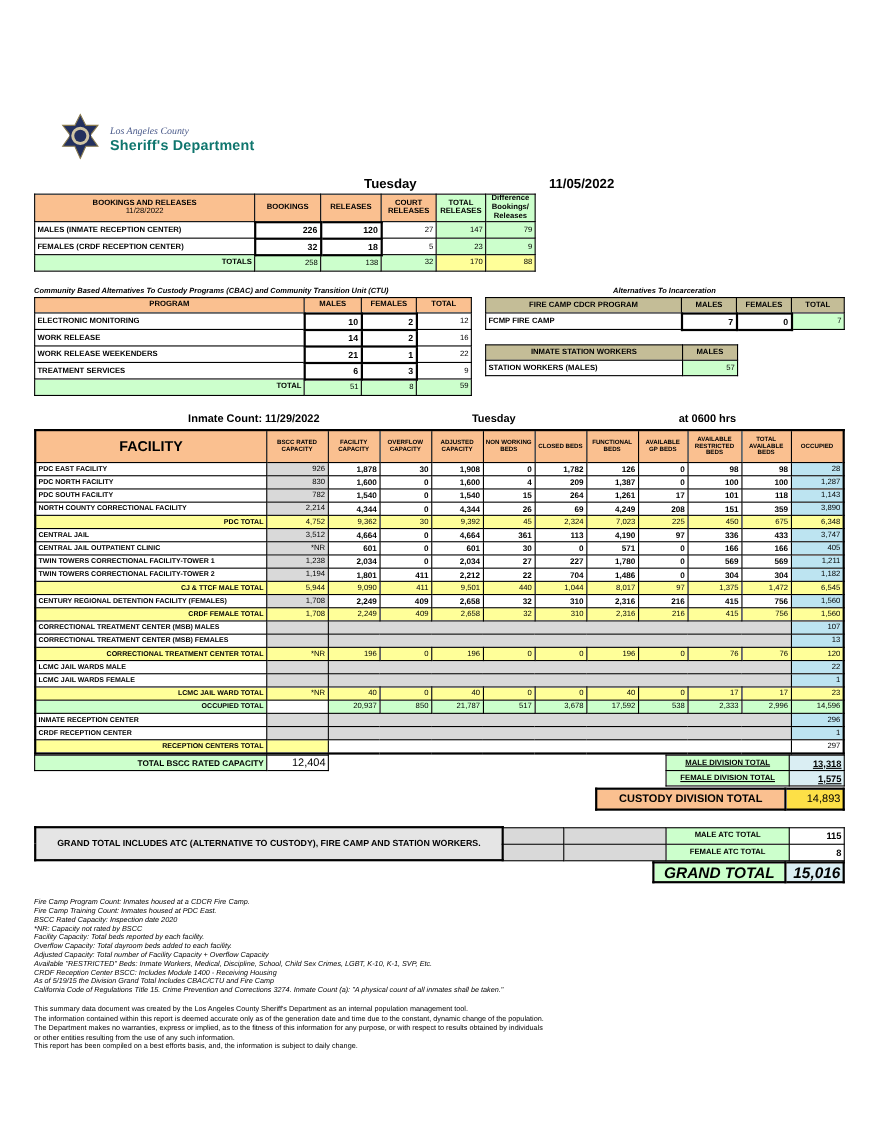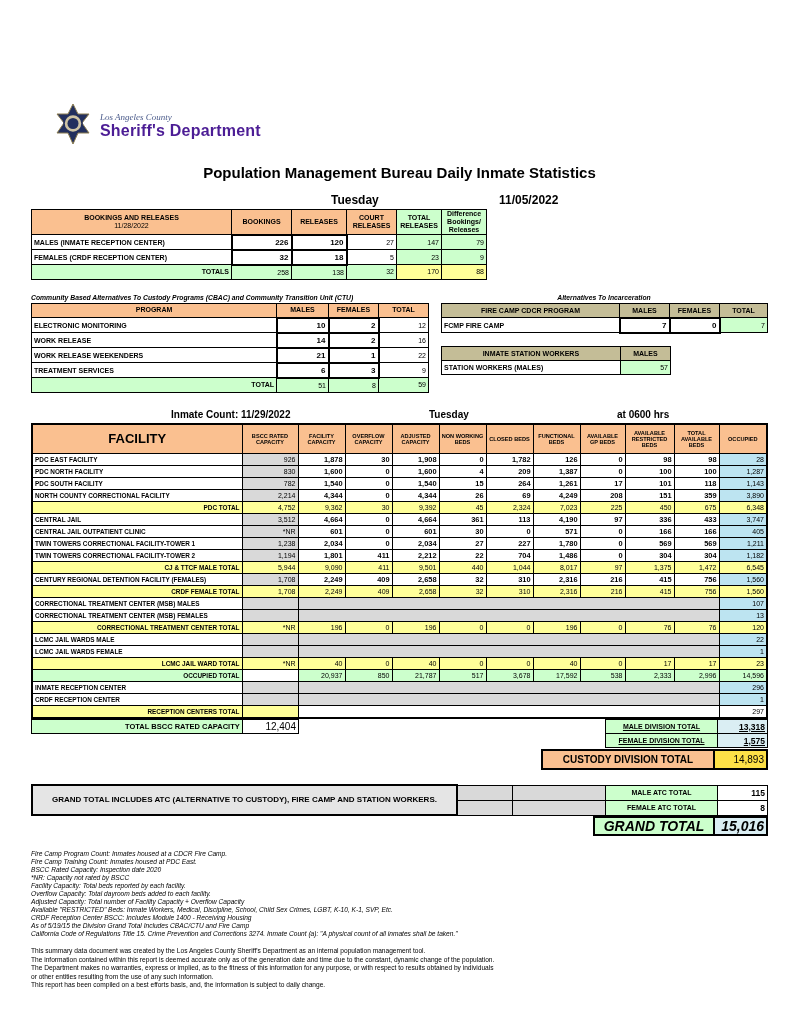--- a/index.html
+++ b/index.html
@@ -4,21 +4,21 @@
 <style>
   html,body{margin:0;padding:0;background:#fff;}
   body{width:791px;height:1024px;font-family:"Liberation Sans",sans-serif;color:#000;position:relative;overflow:hidden;}
   .doc{width:737px;margin-left:31px;padding-top:104px;}
   table{border-collapse:collapse;table-layout:fixed;}
   td{border:1px solid #000;padding:0 2px;overflow:hidden;white-space:nowrap;}
 
   
   .logo-row{display:flex;align-items:center;gap:7px;height:44px;margin-left:22px;}
   .logo-text .county{font-style:italic;font-size:9px;color:#4a5a8a;font-family:"Liberation Serif",serif;}
-  .logo-text .dept{font-weight:bold;font-size:16px;color:#4c1d95;letter-spacing:.2px;}
+  .logo-text .dept{font-weight:bold;font-size:13px;color:#0f766e;letter-spacing:.2px;}
 
   
   .main-title{text-align:center;font-size:15px;font-weight:bold;margin-top:16px;}
   .date-line{position:relative;height:16px;margin-top:12px;font-weight:bold;font-size:12px;}
   .date-line .day{position:absolute;left:300px;}
   .date-line .date{position:absolute;left:468px;}
 
   
   .bookings{width:455px;font-size:7px;}
   .bookings td{height:13px;}
@@ -110,21 +110,20 @@
         <circle cx="20" cy="20.5" r="9" fill="#cfc4a4" stroke="#23305e" stroke-width="1.5"></circle>
         <circle cx="20" cy="20.5" r="5.5" fill="#23305e"></circle>
       </svg>
     </span>
     <span class="logo-text">
       <div class="county">Los Angeles County</div>
       <div class="dept">Sheriff's Department</div>
     </span>
   </div>
 
-  <div class="main-title">Population Management Bureau Daily Inmate Statistics</div>
 
   <div class="date-line">
     <span class="day">Tuesday</span>
     <span class="date">11/05/2022</span>
   </div>
 
   <table class="bookings">
     <colgroup>
         <col style="width:200px">
         <col style="width:60px">

